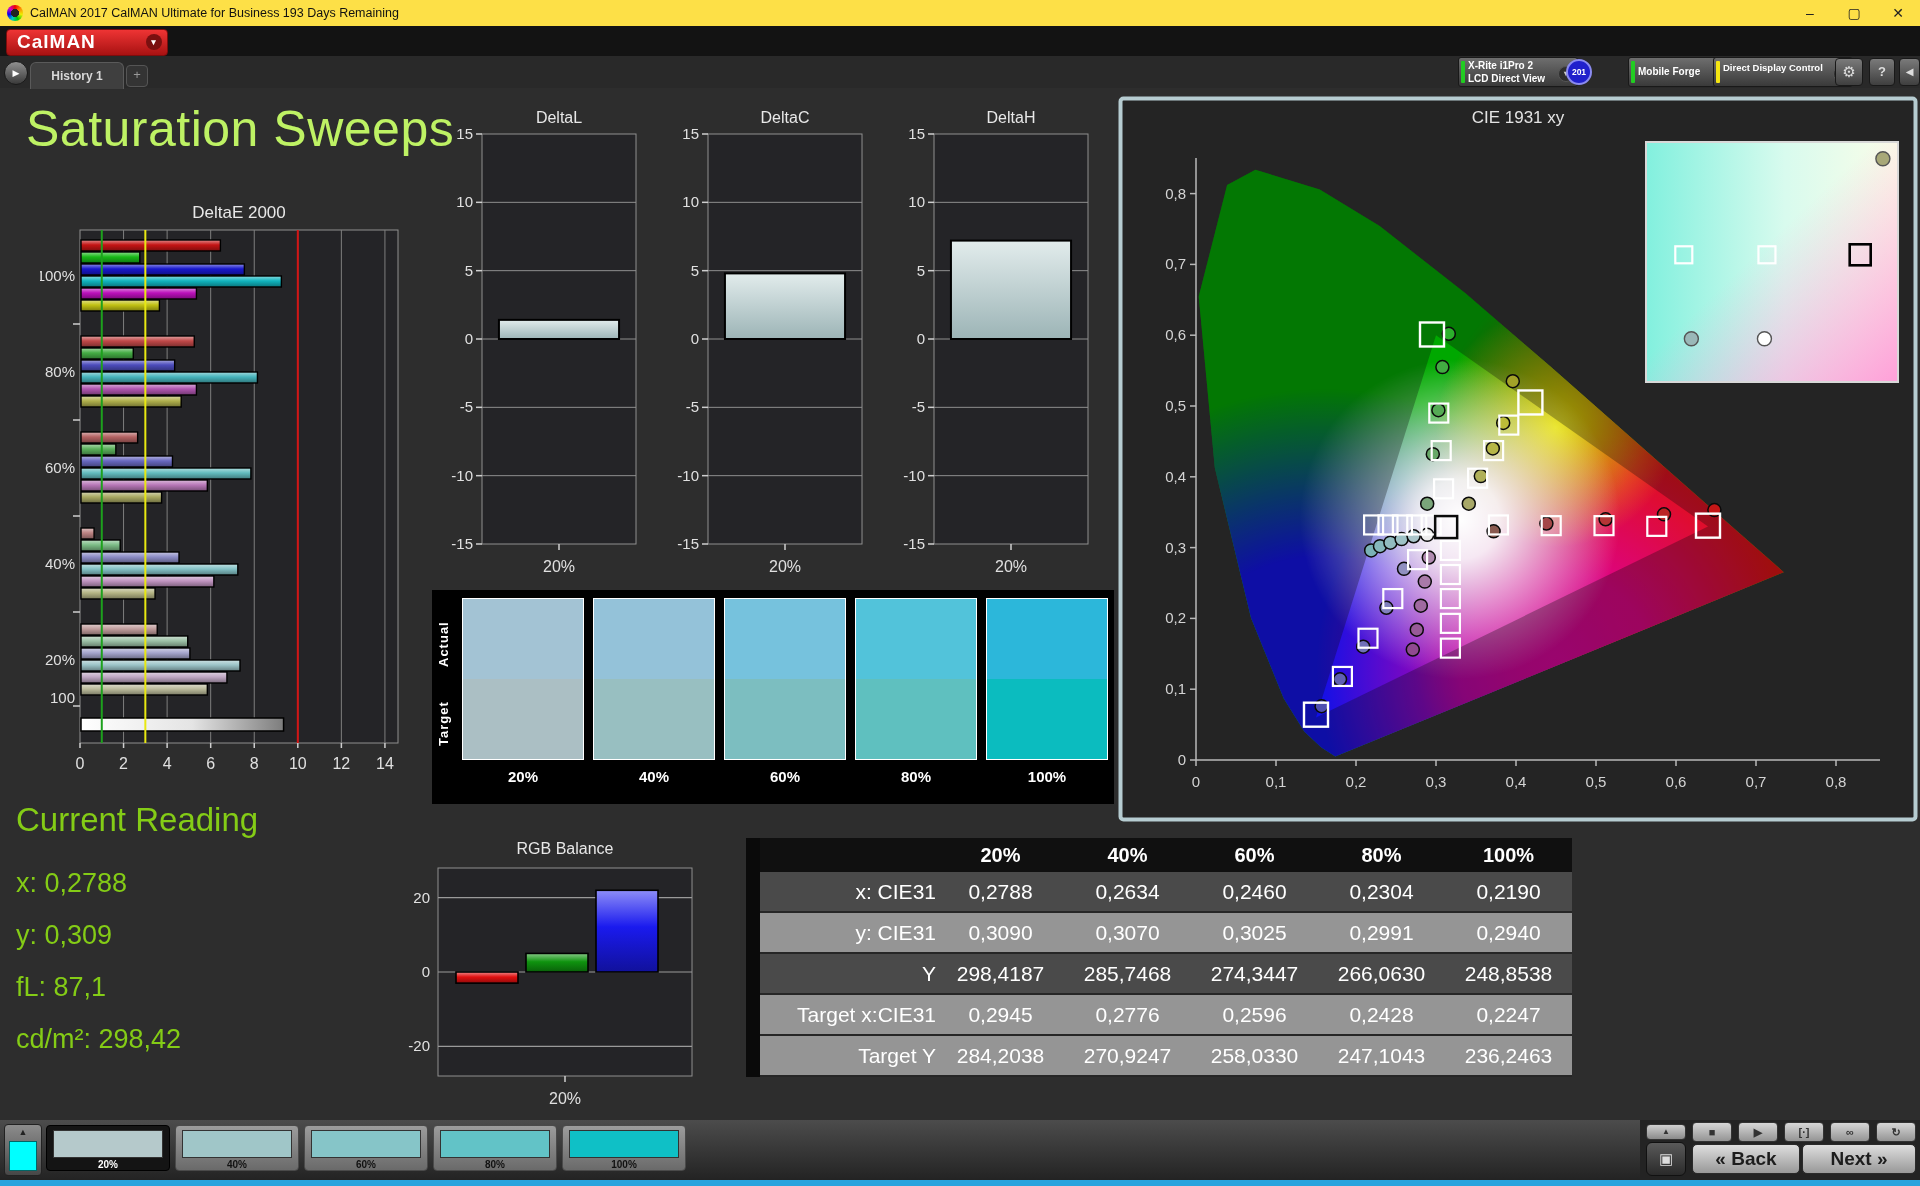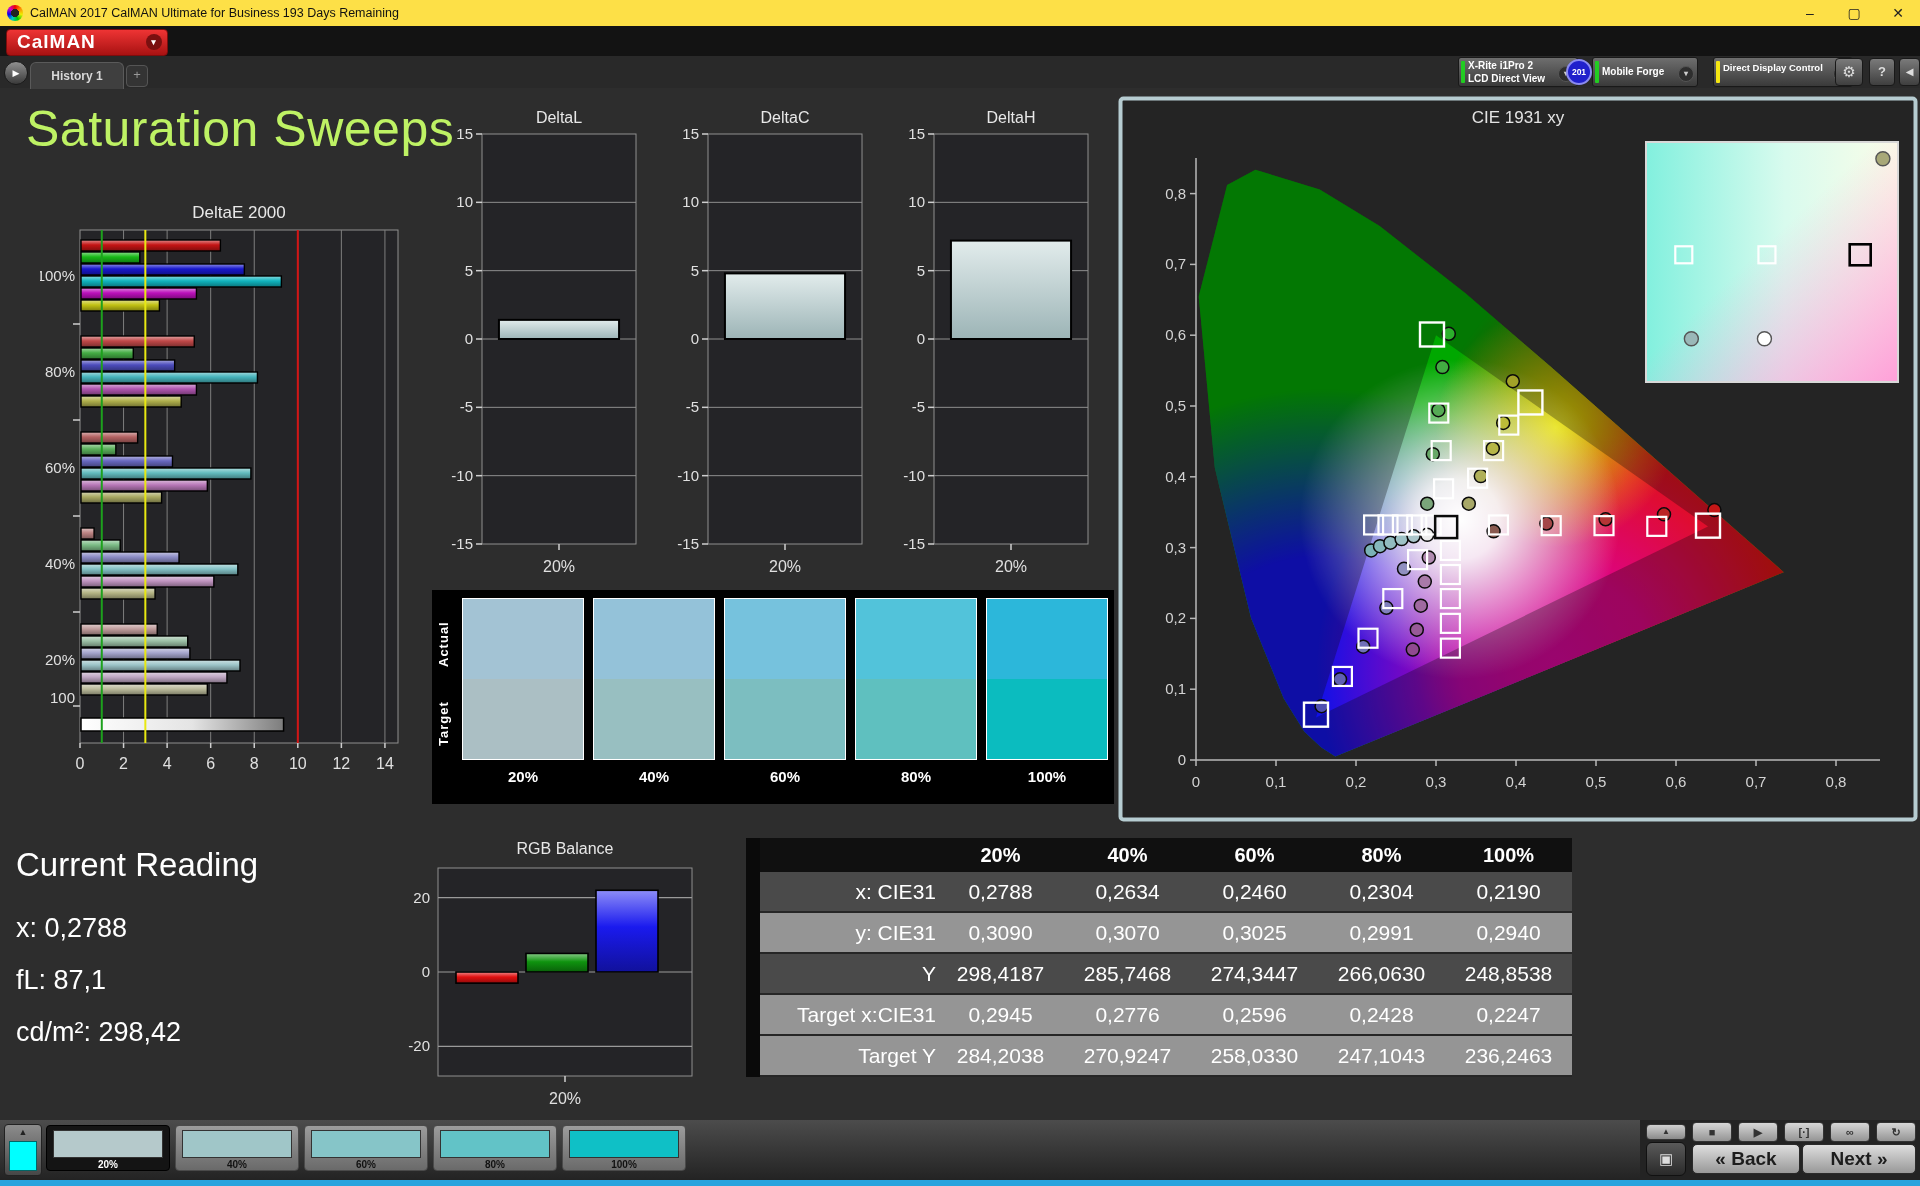--- a/index.html
+++ b/index.html
@@ -40,21 +40,21 @@
   .devbox{top:1px;height:30px;border-radius:3px;background:linear-gradient(#6e6e6e,#3a3a3a);
     border:1px solid #191919;color:#fff;font-size:10px;font-weight:bold;line-height:1.25;
     padding:2px 18px 0 9px;box-sizing:border-box;white-space:nowrap}
   .devaccent{position:absolute;left:2px;top:3px;bottom:3px;width:4px;border-radius:1px}
   .devarrow{position:absolute;right:3px;top:8px;width:14px;height:14px;border-radius:50%;background:#2e2e2e;
     border:1px solid #555;color:#ccc;font-size:8px;line-height:13px;text-align:center}
   #dev-meter{left:1458px;width:120px}
   #dev-badge{left:1566px;top:3px;width:26px;height:26px;border-radius:50%;background:#2020cc;
     border:2px solid #8b8bf0;box-sizing:border-box;color:#fff;font-size:8.5px;font-weight:bold;
     line-height:22px;text-align:center}
-  #dev-source{left:1592px;width:106px;padding-top:8px}
+  #dev-source{left:1628px;width:106px;padding-top:8px}
   #dev-display{left:1713px;width:140px;padding-top:4px;font-size:9.5px;white-space:normal}
   .sqbtn{top:2px;height:28px;border-radius:4px;background:linear-gradient(#7a7a7a,#3f3f3f);
     border:1px solid #191919;color:#ddd;text-align:center;box-sizing:border-box}
   #btn-gear{left:1835px;width:28px;font-size:15px;line-height:26px}
   #btn-help{left:1869px;width:26px;font-size:13px;font-weight:bold;line-height:26px}
   #btn-collapse{left:1899px;width:21px;font-size:10px;line-height:26px}
 
   
   #page-title{left:26px;top:100px;font-size:50px;color:#bef264;letter-spacing:0.5px}
 
@@ -63,21 +63,21 @@
   .rotlab{position:absolute;left:4px;width:18px;color:#fff;font-size:13px;font-weight:bold;
     writing-mode:vertical-rl;transform:rotate(180deg);text-align:center;letter-spacing:1px}
   #lab-actual{top:14px;height:80px}
   #lab-target{top:94px;height:80px}
   .sw-col{position:absolute;top:8px;width:122px;height:196px}
   .sw-a,.sw-t{position:absolute;left:0;width:120px;height:80px;border:1px solid #fff}
   .sw-a{top:0;border-bottom:none}.sw-t{top:81px;border-top:none}
   .sw-lab{position:absolute;top:170px;width:122px;text-align:center;color:#fff;font-size:15px;font-weight:bold}
 
   
-  #current-reading{left:16px;top:846px;color:#ffffff}
+  #current-reading{left:16px;top:801px;color:#84cc16}
   #cr-title{font-size:33px;margin-bottom:18px}
   .cr-line{font-size:27px;height:52px;line-height:52px}
 
   
   #results-table{left:746px;top:838px;border-collapse:collapse;border-left:14px solid #0a0a0a}
   #results-table th{height:32px;background:#101010;color:#fff;font-size:20px;font-weight:bold;text-align:center}
   #results-table td{height:37px;color:#fff;font-size:21px;text-align:center;border-bottom:2px solid #262626}
   #results-table td.rowlab{text-align:right;padding-left:8px;width:168px}
   #results-table td:not(.rowlab),#results-table th:not(:first-child){width:125px}
   #results-table tr.dark td{background:#4a4a4a}
@@ -668,20 +668,21 @@
     <div class="sw-col" style="left: 554px;">
       <div class="sw-a" style="background: rgb(44, 183, 218);"></div>
       <div class="sw-t" style="background: rgb(11, 188, 191);"></div>
       <div class="sw-lab">100%</div>
     </div>
   </div>
 
 <div class="abs" id="current-reading">
   <div id="cr-title">Current Reading</div>
 <div class="cr-line">x: 0,2788</div>
+    <div class="cr-line">y: 0,309</div>
     <div class="cr-line">fL: 87,1</div>
     <div class="cr-line">cd/m²: 298,42</div>
   </div>
 
 <svg class="abs" style="left:398px;top:838px" width="304" height="278">
     <text x="167" y="16" font-size="16" fill="#e8e8e8" text-anchor="middle">RGB Balance</text>
     <rect x="40" y="30" width="254" height="208" fill="#242427" stroke="#8f8f8f" stroke-width="1"></rect>
     <line x1="40" y1="59.71428571428571" x2="294" y2="59.71428571428571" stroke="#9a9a9a" stroke-width="1.2"></line>
     <text x="32" y="64.71428571428571" font-size="15" fill="#e0e0e0" text-anchor="end">20</text>
     <line x1="40" y1="134" x2="294" y2="134" stroke="#9a9a9a" stroke-width="1.2"></line>

